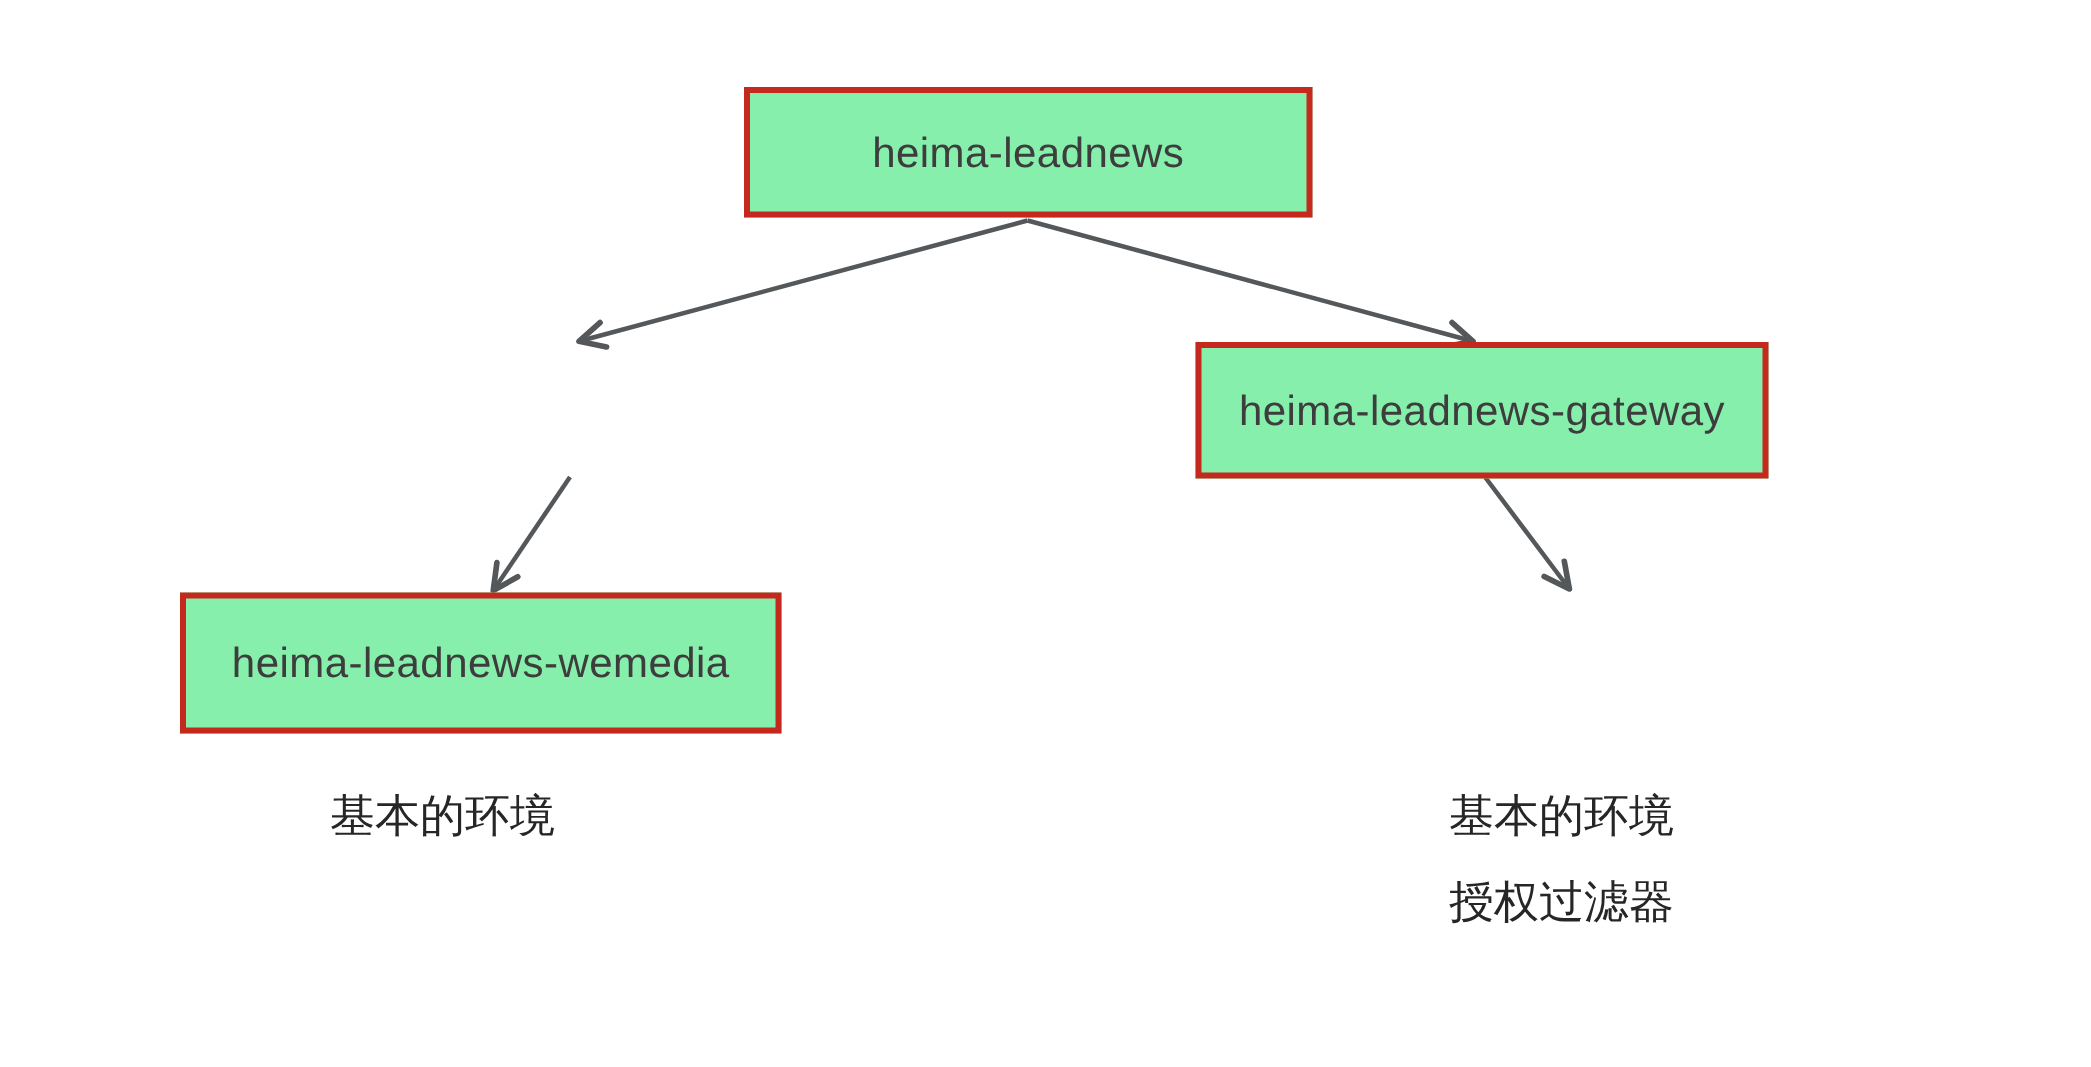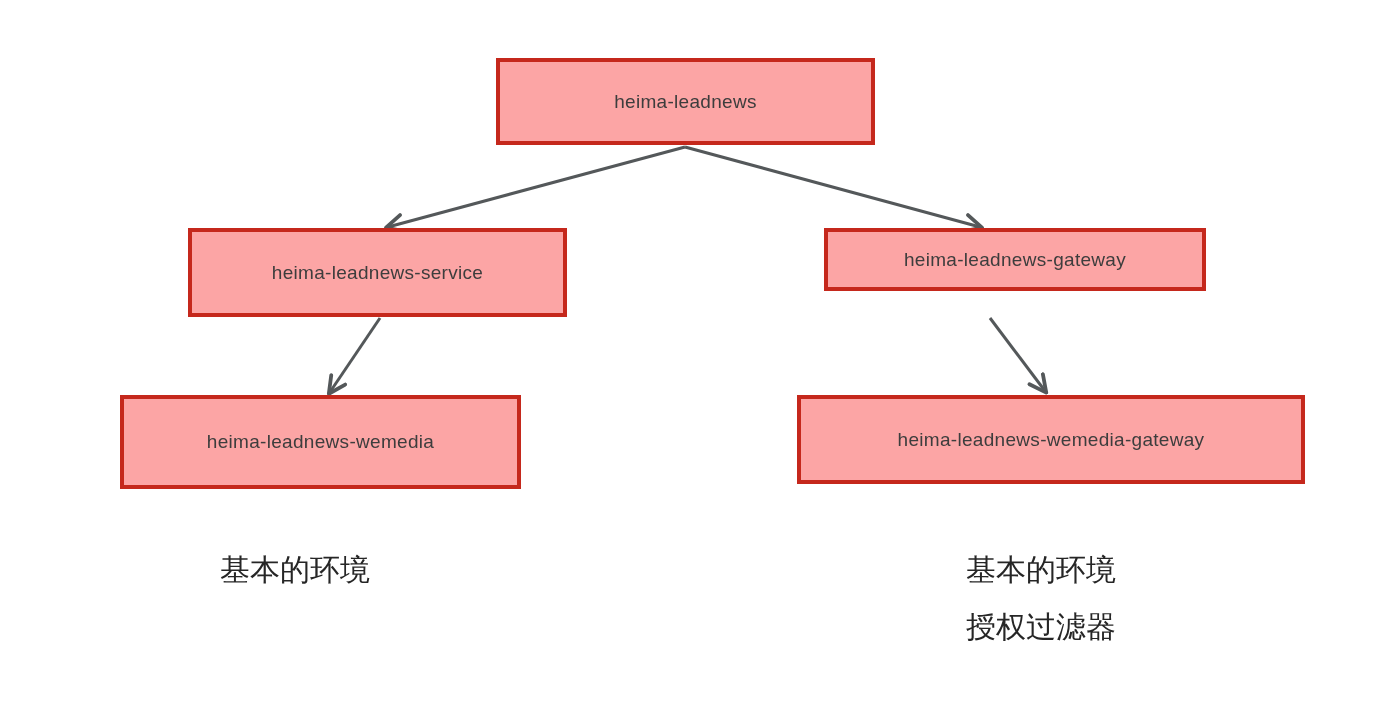--- a/index.html
+++ b/index.html
@@ -36,42 +36,41 @@
   .arrowhead-path {
     stroke: var(--arrow);
     fill: none;
     stroke-width: 1.8;
     stroke-linecap: round;
     stroke-linejoin: round;
   }
 
   .node {
     position: absolute;
-    background: #fca5a5;
+    background: #86efac;
     border: 4px solid var(--box-border);
     display: flex;
     align-items: center;
     justify-content: center;
     color: var(--box-text);
-    font-size: 19px;
+    font-size: 28px;
     letter-spacing: 0.3px;
     white-space: nowrap;
   }
   .node-root            { left: 496px; top:  58px; width: 379px; height: 87px; }
   .node-service         { left: 188px; top: 228px; width: 379px; height: 89px; }
-  .node-gateway         { left: 824px; top: 228px; width: 382px; height: 63px; text-align: center; }
+  .node-gateway         { left: 797px; top: 228px; width: 382px; height: 91px; text-align: center; }
   .node-wemedia         { left: 120px; top: 395px; width: 401px; height: 94px; }
   .node-wemedia-gateway { left: 797px; top: 395px; width: 508px; height: 89px; }
 
   .caption {
     position: absolute;
     color: var(--caption-text);
     font-size: 30px;
     white-space: nowrap;
-    margin-top: 26px;
   }
   .cap-left-1  { left: 220px; top: 524px; }
   .cap-left-2  { left: 220px; top: 581px; }
   .cap-right-1 { left: 966px; top: 524px; }
   .cap-right-2 { left: 966px; top: 581px; }
 </style>
 </head>
 <body>
 
 <div class="canvas">
@@ -85,33 +84,27 @@
     <line class="edge" x1="685" y1="147" x2="388" y2="227" marker-end="url(#arrowhead)"></line>
     <line class="edge" x1="685" y1="147" x2="980" y2="227" marker-end="url(#arrowhead)"></line>
     <line class="edge" x1="380" y1="318" x2="330" y2="392" marker-end="url(#arrowhead)"></line>
     <line class="edge" x1="990" y1="318" x2="1045" y2="391" marker-end="url(#arrowhead)"></line>
   </svg>
 
   <div class="node node-root">
     <span>heima-leadnews</span>
   </div>
 
-  <div class="node node-service">
-    <span>heima-leadnews-service</span>
-  </div>
 
   <div class="node node-gateway">
     <span>heima-leadnews-gateway</span>
   </div>
 
   <div class="node node-wemedia">
     <span>heima-leadnews-wemedia</span>
   </div>
 
-  <div class="node node-wemedia-gateway">
-    <span>heima-leadnews-wemedia-gateway</span>
-  </div>
 
   <div class="caption cap-left-1">基本的环境</div>
   <div class="caption cap-right-1">基本的环境</div>
   <div class="caption cap-right-2">授权过滤器</div>
 
 </div>
 
 </body></html>

